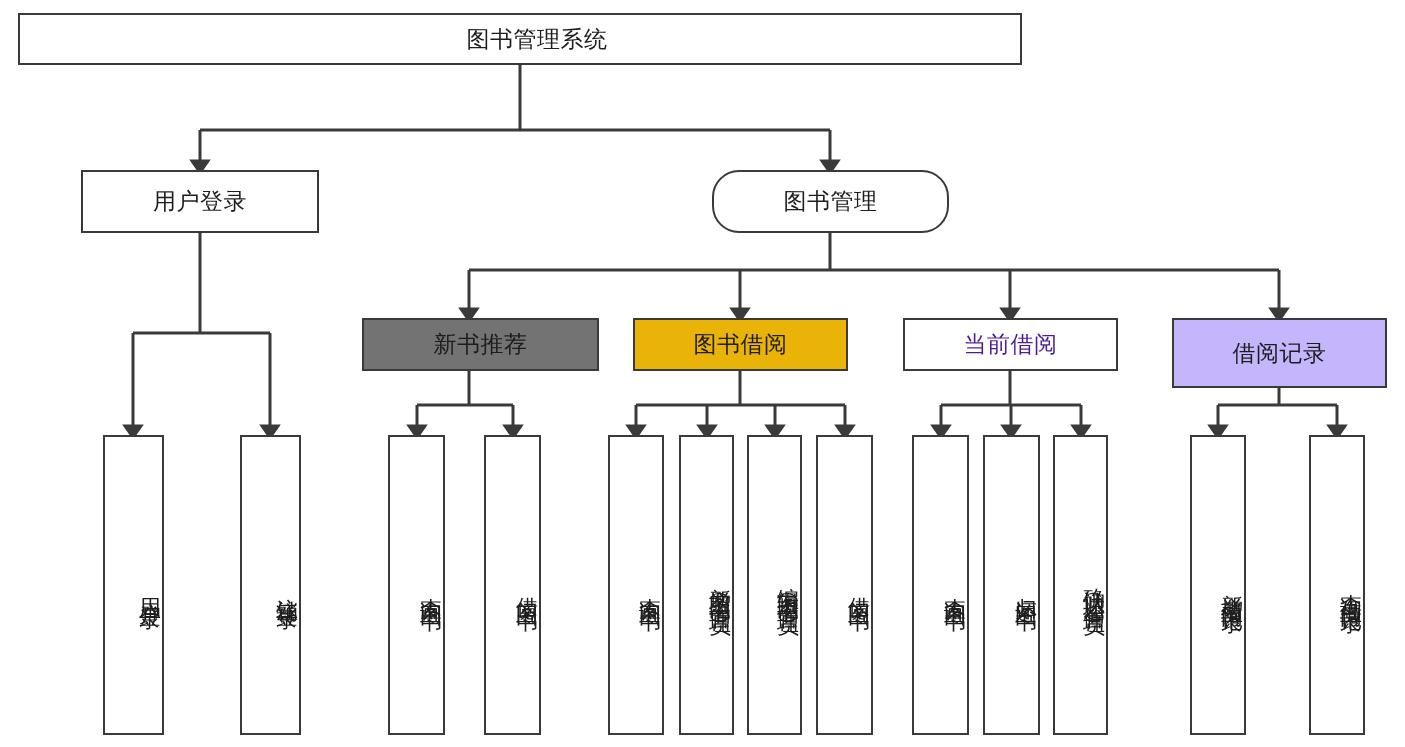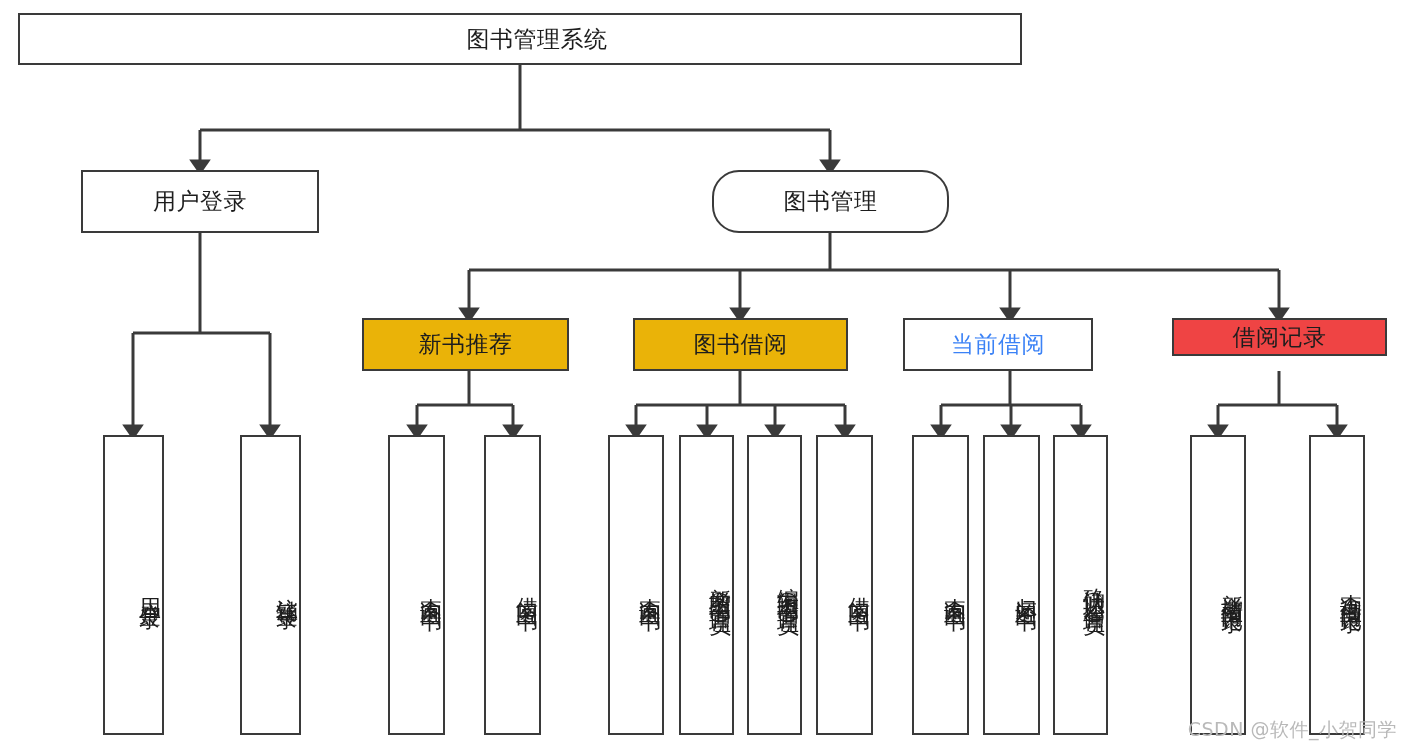--- a/index.html
+++ b/index.html
@@ -123,30 +123,30 @@
     <span class="node-label">图书管理系统</span>
   </div>
 
   <div class="node horiz" style="left: 81px; top: 170px; width: 238px; height: 63px; border-color: rgb(58, 58, 58); background: rgb(255, 255, 255); color: rgb(29, 29, 29);">
     <span class="node-label">用户登录</span>
   </div>
   <div class="node horiz" style="left: 712px; top: 170px; width: 237px; height: 63px; border-color: rgb(58, 58, 58); background: rgb(255, 255, 255); color: rgb(29, 29, 29); border-radius: 27px;">
     <span class="node-label">图书管理</span>
   </div>
 
-  <div class="node horiz" style="left: 362px; top: 318px; width: 207px; height: 53px; border-color: rgb(58, 58, 58); background: #eab308; color: rgb(29, 29, 29);">
+  <div class="node horiz" style="left: 362px; top: 318px; width: 237px; height: 53px; border-color: rgb(58, 58, 58); background: #737373; color: rgb(29, 29, 29);">
     <span class="node-label">新书推荐</span>
   </div>
   <div class="node horiz" style="left: 633px; top: 318px; width: 215px; height: 53px; border-color: rgb(58, 58, 58); background: #eab308; color: rgb(29, 29, 29);">
     <span class="node-label">图书借阅</span>
   </div>
-  <div class="node horiz" style="left: 903px; top: 318px; width: 190px; height: 53px; border-color: rgb(58, 58, 58); background: rgb(255, 255, 255); color: #3b82f6;">
+  <div class="node horiz" style="left: 903px; top: 318px; width: 215px; height: 53px; border-color: rgb(58, 58, 58); background: rgb(255, 255, 255); color: #4c1d95;">
     <span class="node-label">当前借阅</span>
   </div>
-  <div class="node horiz" style="left: 1172px; top: 318px; width: 215px; height: 38px; border-color: rgb(58, 58, 58); background: #ef4444; color: rgb(29, 29, 29);">
+  <div class="node horiz" style="left: 1172px; top: 318px; width: 215px; height: 70px; border-color: rgb(58, 58, 58); background: #c4b5fd; color: rgb(29, 29, 29);">
     <span class="node-label">借阅记录</span>
   </div>
 
   <div class="node vert" style="left: 103px; top: 435px; width: 61px; height: 300px; border-color: rgb(58, 58, 58); background: rgb(255, 255, 255); color: rgb(29, 29, 29);">
     <span class="node-label">用户登录</span>
   </div>
   <div class="node vert" style="left: 240px; top: 435px; width: 61px; height: 300px; border-color: rgb(58, 58, 58); background: rgb(255, 255, 255); color: rgb(29, 29, 29);">
     <span class="node-label">注销登录</span>
   </div>
   <div class="node vert" style="left: 388px; top: 435px; width: 57px; height: 300px; border-color: rgb(58, 58, 58); background: rgb(255, 255, 255); color: rgb(29, 29, 29);">
@@ -176,15 +176,14 @@
   <div class="node vert" style="left: 1053px; top: 435px; width: 55px; height: 300px; border-color: rgb(58, 58, 58); background: rgb(255, 255, 255); color: rgb(29, 29, 29);">
     <span class="node-label">确认归还（管理员）</span>
   </div>
   <div class="node vert" style="left: 1190px; top: 435px; width: 56px; height: 300px; border-color: rgb(58, 58, 58); background: rgb(255, 255, 255); color: rgb(29, 29, 29);">
     <span class="node-label">新增借阅记录</span>
   </div>
   <div class="node vert" style="left: 1309px; top: 435px; width: 56px; height: 300px; border-color: rgb(58, 58, 58); background: rgb(255, 255, 255); color: rgb(29, 29, 29);">
     <span class="node-label">查询借阅记录</span>
   </div>
 
-  <div class="watermark">CSDN @软件_小贺同学</div>
 
 </div>
 
 </body></html>

